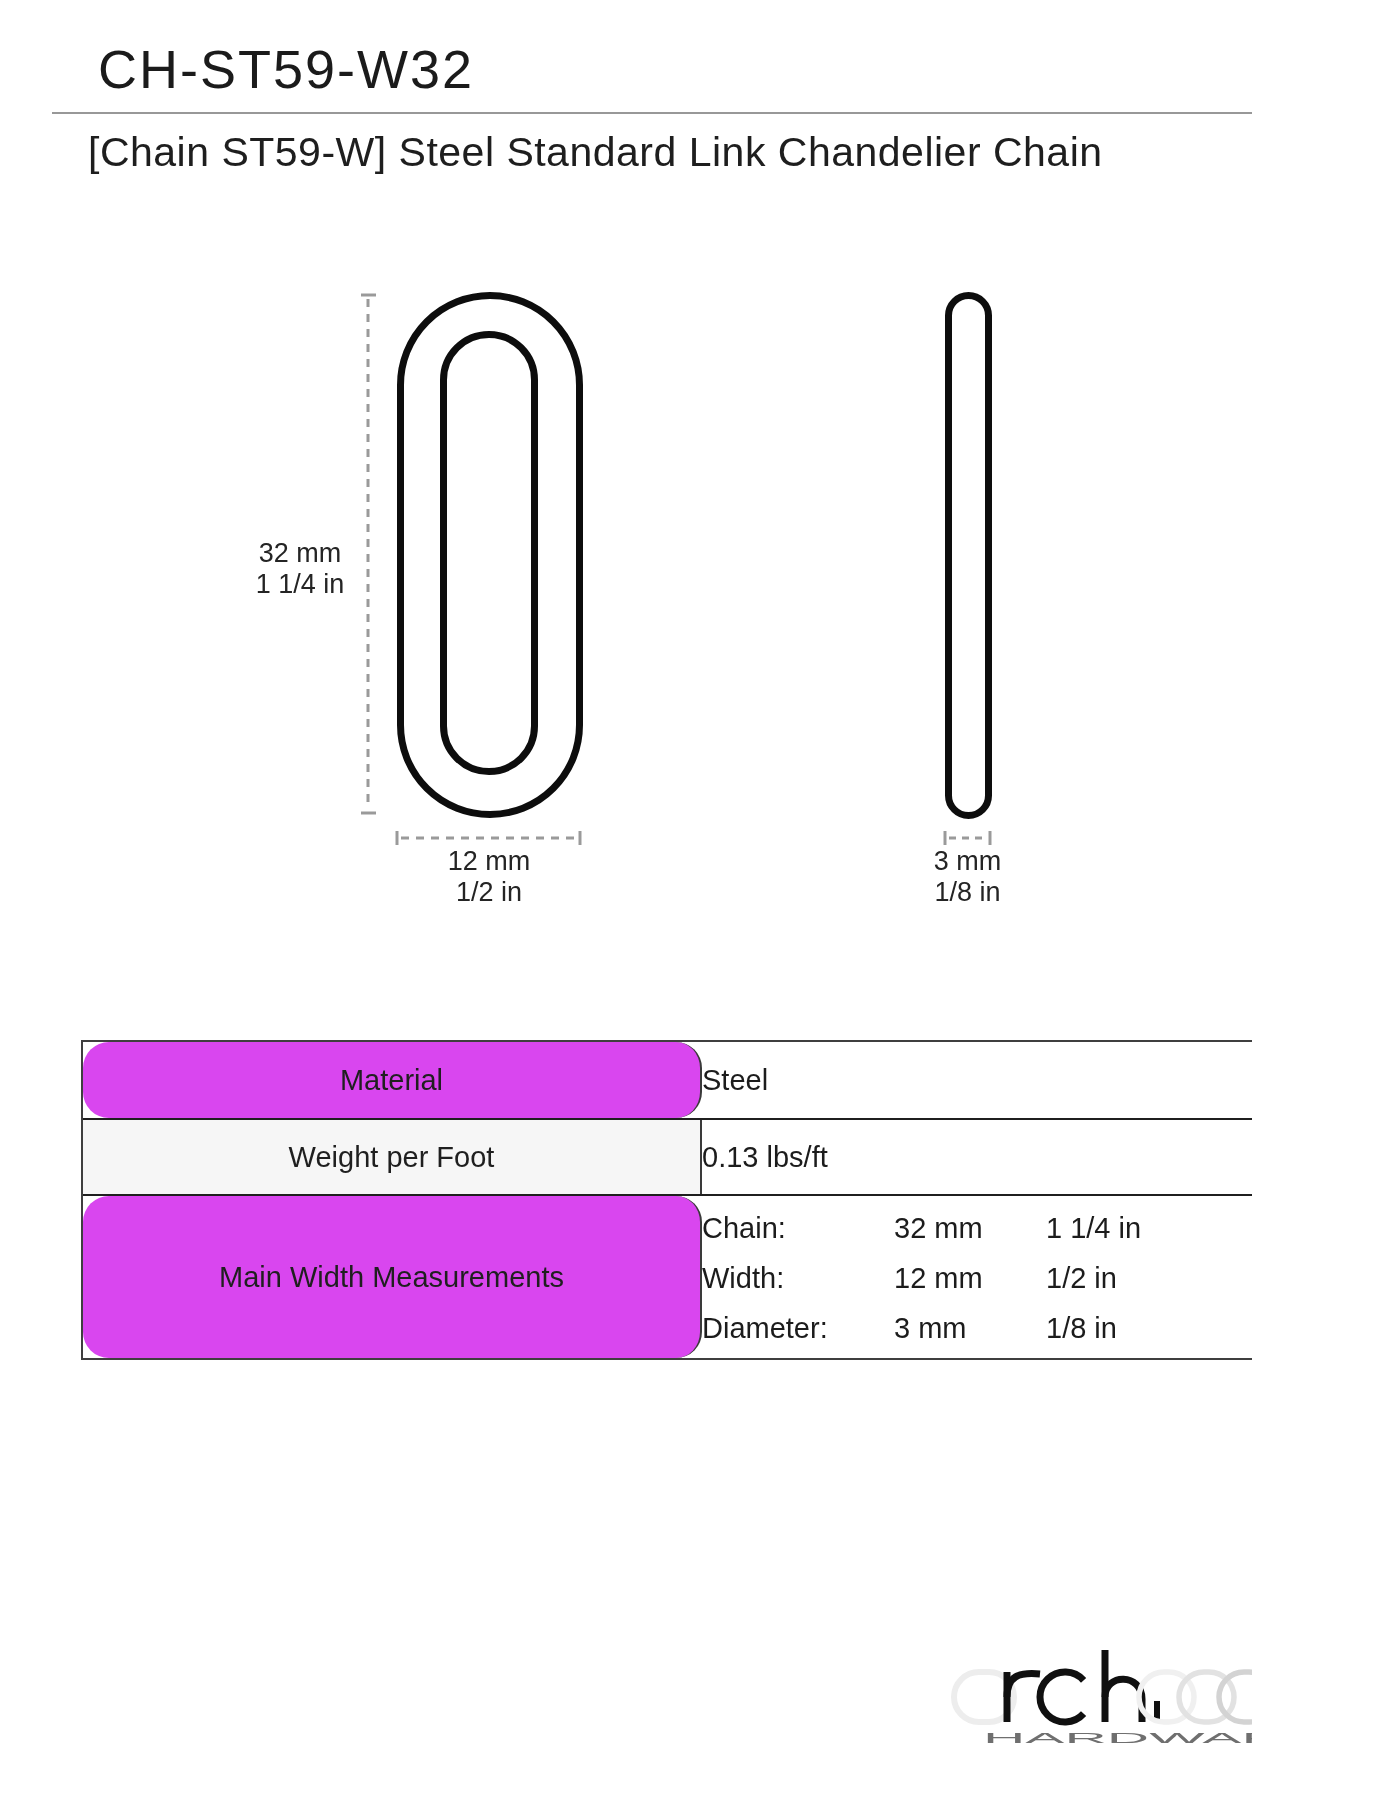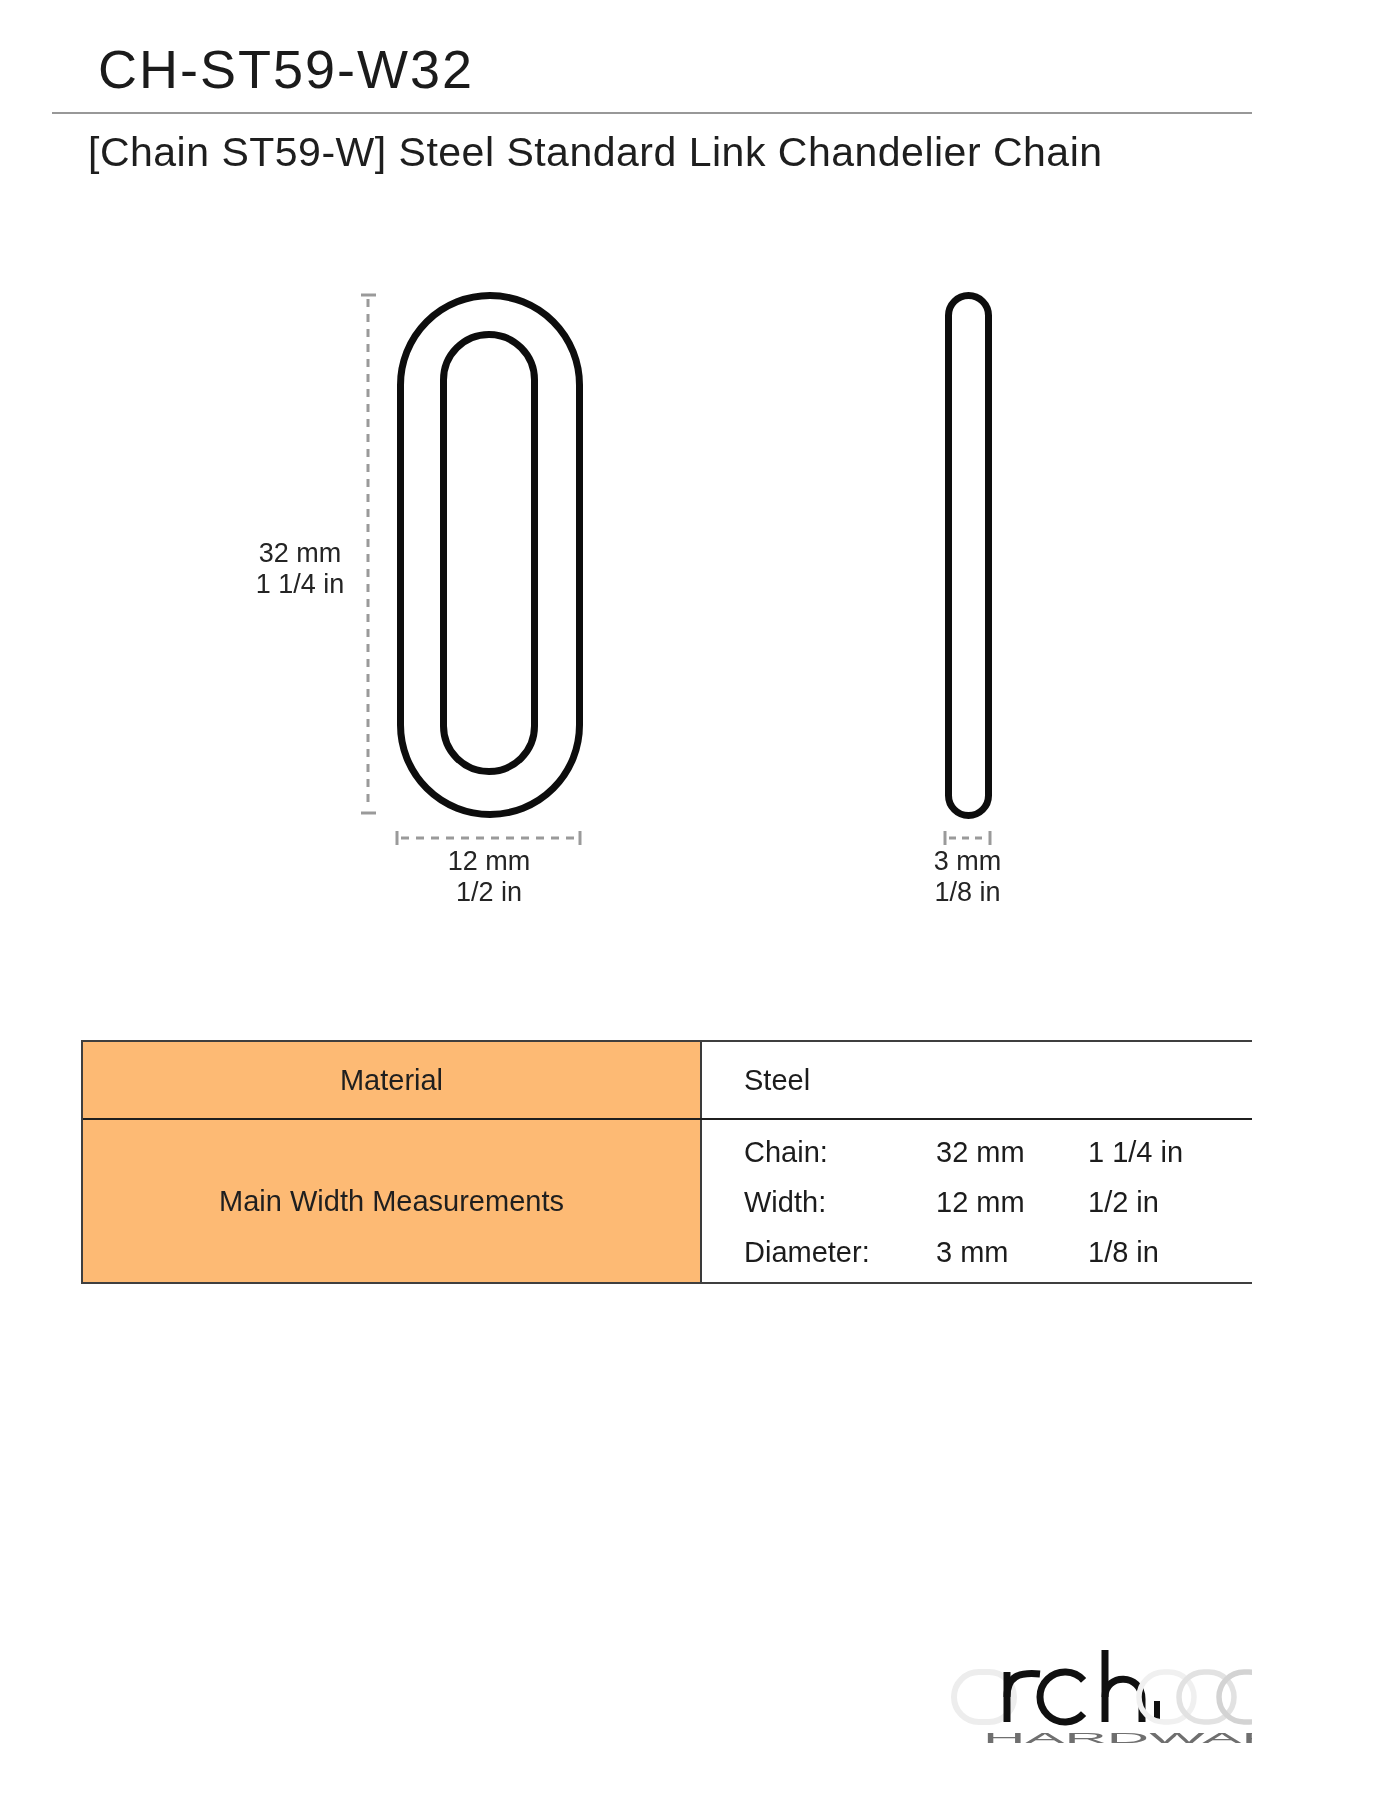--- a/index.html
+++ b/index.html
@@ -27,23 +27,23 @@
 
   
   .spec-table{position:absolute;left:81px;top:1040px;width:1232px;
               border:2px solid #3f3f3f;box-sizing:border-box;}
   .t-row{display:flex;box-sizing:border-box;}
   .t-row + .t-row{border-top:2px solid #1f1f1f;}
   .t-row.h76{height:76px;}
   .t-row.h164{height:164px;}
   .t-label{width:619px;flex:0 0 619px;display:flex;align-items:center;justify-content:center;
            border-right:2px solid #3a3a3a;font-size:29px;color:#1f1f1f;box-sizing:border-box;}
-  .bg-a{background:#fdba74;}
+  .bg-a{background:#d946ef;border-radius:26px;}
   .bg-b{background:#f6f6f6;}
-  .t-value{flex:1;display:flex;align-items:center;padding-left:42px;font-size:29px;
+  .t-value{flex:1;display:flex;align-items:center;font-size:29px;
            color:#1c1c1c;background:#ffffff;box-sizing:border-box;}
   .t-value.meas{display:block;padding-top:7px;}
   .meas-line{display:grid;grid-template-columns:192px 152px auto;line-height:50px;font-size:29px;}
 
   
   .logo-svg{position:absolute;left:945px;top:1645px;width:410px;height:120px;}
 </style>
 </head>
 <body>
 
@@ -84,20 +84,24 @@
   <div class="dim-label dim-width-side">
     <div>3 mm</div>
     <div>1/8 in</div>
   </div>
 
   <div class="spec-table">
     <div class="t-row h76">
       <div class="t-label bg-a">Material</div>
       <div class="t-value">Steel</div>
     </div>
+    <div class="t-row h76">
+      <div class="t-label bg-b">Weight per Foot</div>
+      <div class="t-value">0.13 lbs/ft</div>
+    </div>
     <div class="t-row h164">
       <div class="t-label bg-a">Main Width Measurements</div>
       <div class="t-value meas">
         <div class="meas-line">
           <span>Chain:</span>
           <span>32 mm</span>
           <span>1 1/4 in</span>
         </div>
         <div class="meas-line">
           <span>Width:</span>

